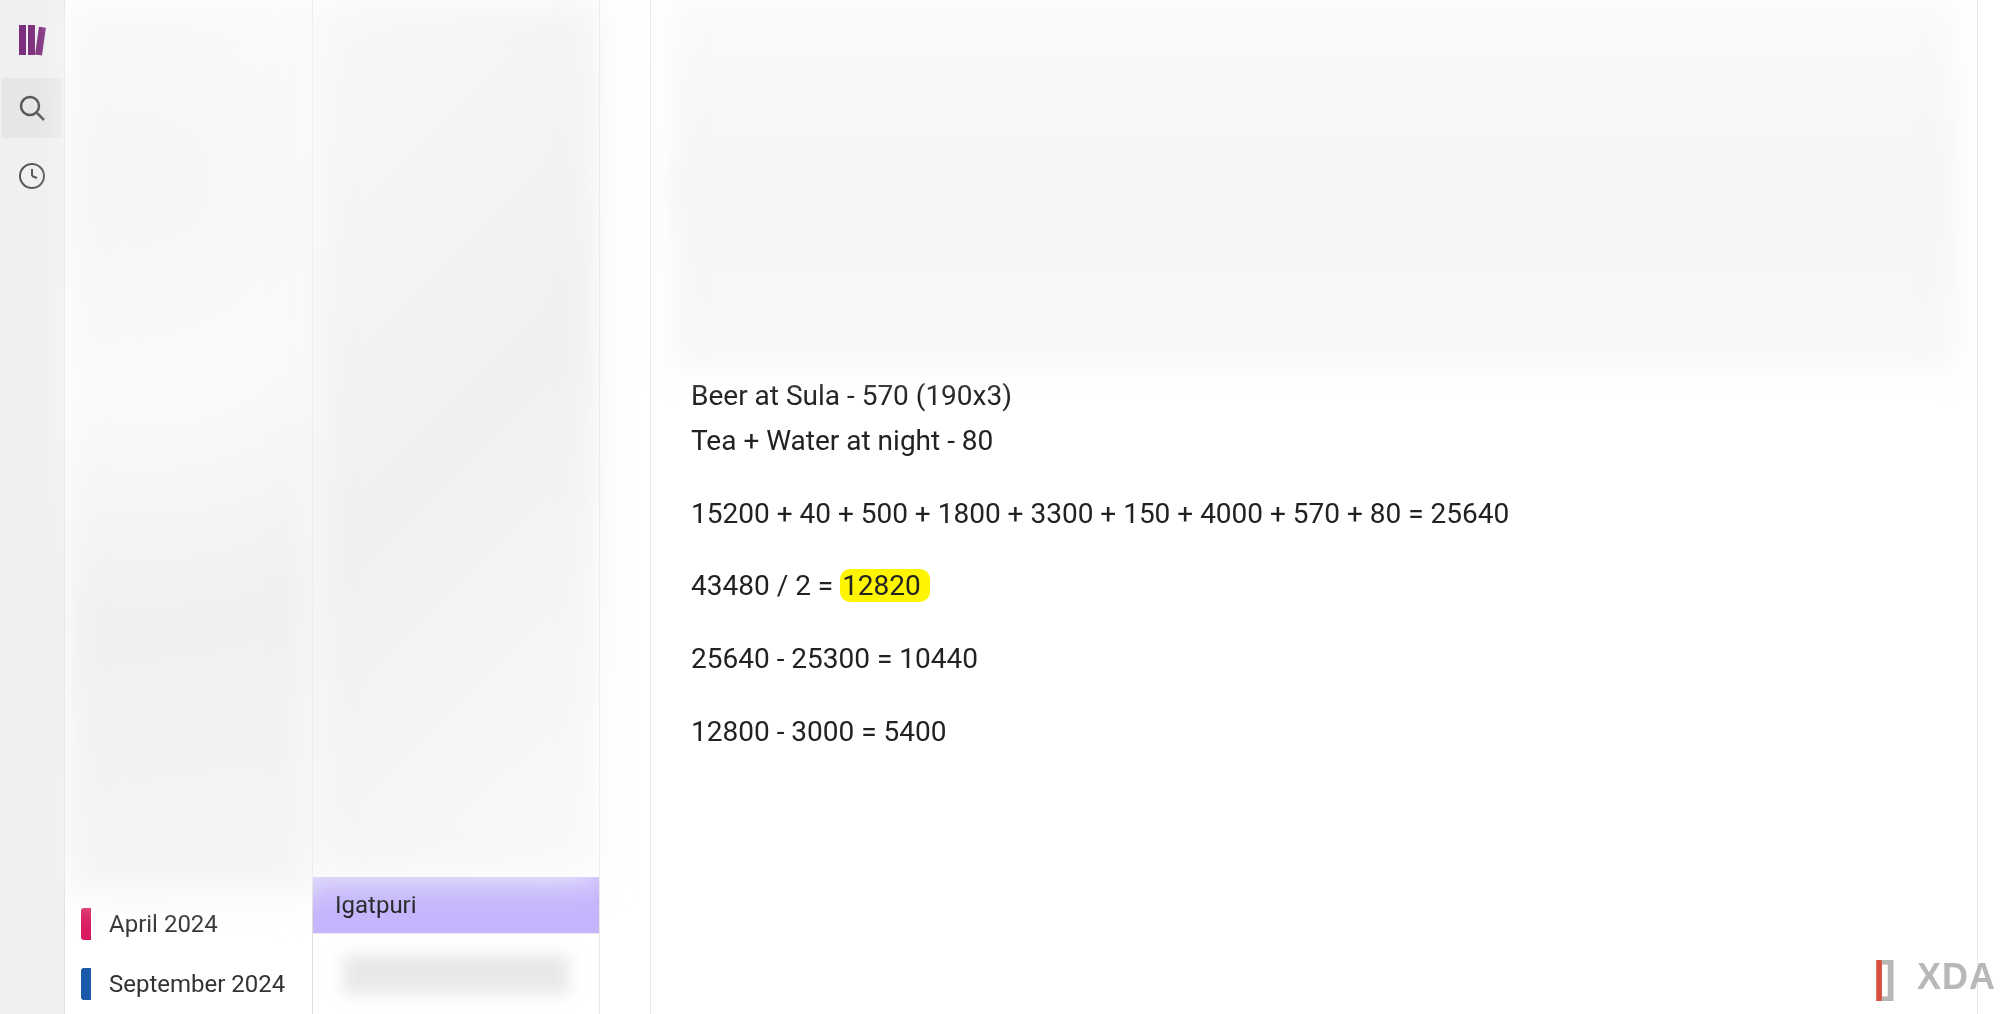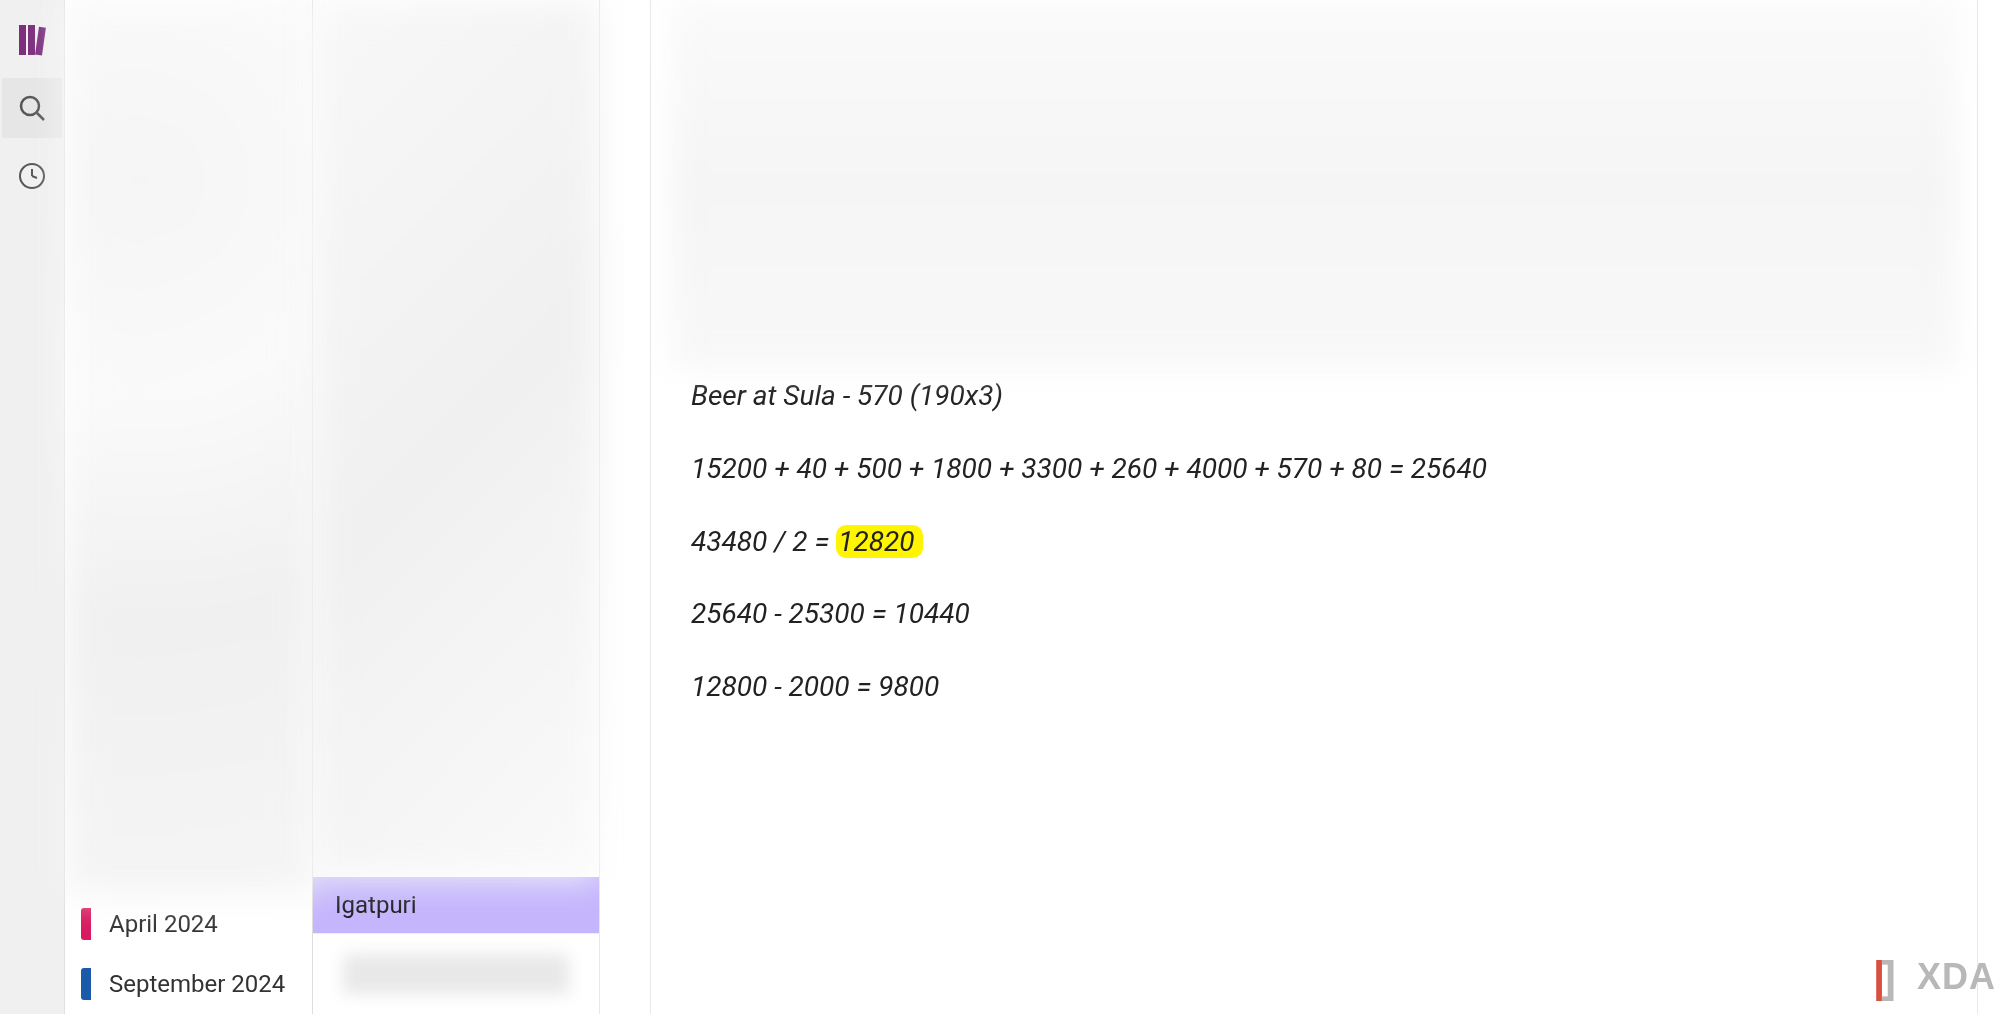--- a/index.html
+++ b/index.html
@@ -101,21 +101,20 @@
     }
     .note-content {
       flex: 1;
       background: #fff;
       padding: 0px 20px 20px 20px;
       position: relative;
       border-left: 1px solid #e8e8e8;
       margin-left: 50px;
       border-right: 1px solid #e8e8e8;
       margin-right: 30px;
-      font-style: italic;
     }
     .note-blurred-top {
       height: 370px;
       background: linear-gradient(180deg, #fafafa 0%, #f5f5f5 50%, #f8f8f8 100%);
       filter: blur(14px);
       position: relative;
     }
     .note-line {
       font-size: 28px;
       color: #222;
@@ -206,28 +205,29 @@
       <span>Igatpuri</span>
     </div>
     <div class="page-blurred-item"></div>
   </div>
 </div>
 
 <div class="note-content">
   <div class="note-blurred-top"></div>
   <div class="note-block">
     <div class="note-line">Beer at Sula - 570 (190x3)</div>
-    <div class="spacer-line"></div>
-    <div class="note-line">15200 + 40 + 500 + 1800 + 3300 + 260 + 4000 + 570 + 80 = 25640</div>
+    <div class="note-line">Tea + Water at night - 80</div>
+    <div class="spacer-line"></div>
+    <div class="note-line">15200 + 40 + 500 + 1800 + 3300 + 150 + 4000 + 570 + 80 = 25640</div>
     <div class="spacer-line"></div>
     <div class="note-line"><span>43480 / 2 = </span><span class="highlight">12820 </span></div>
     <div class="spacer-line"></div>
     <div class="note-line">25640 - 25300 = 10440</div>
     <div class="spacer-line"></div>
-    <div class="note-line">12800 - 2000 = 9800</div>
+    <div class="note-line">12800 - 3000 = 5400</div>
   </div>
 </div>
 
 <div class="watermark">
   <span class="watermark-bracket-left">[</span>
   <span class="watermark-bracket-right">]</span>
   <span style="margin-left:20px;">XDA</span>
 </div>
 
 </body></html>

